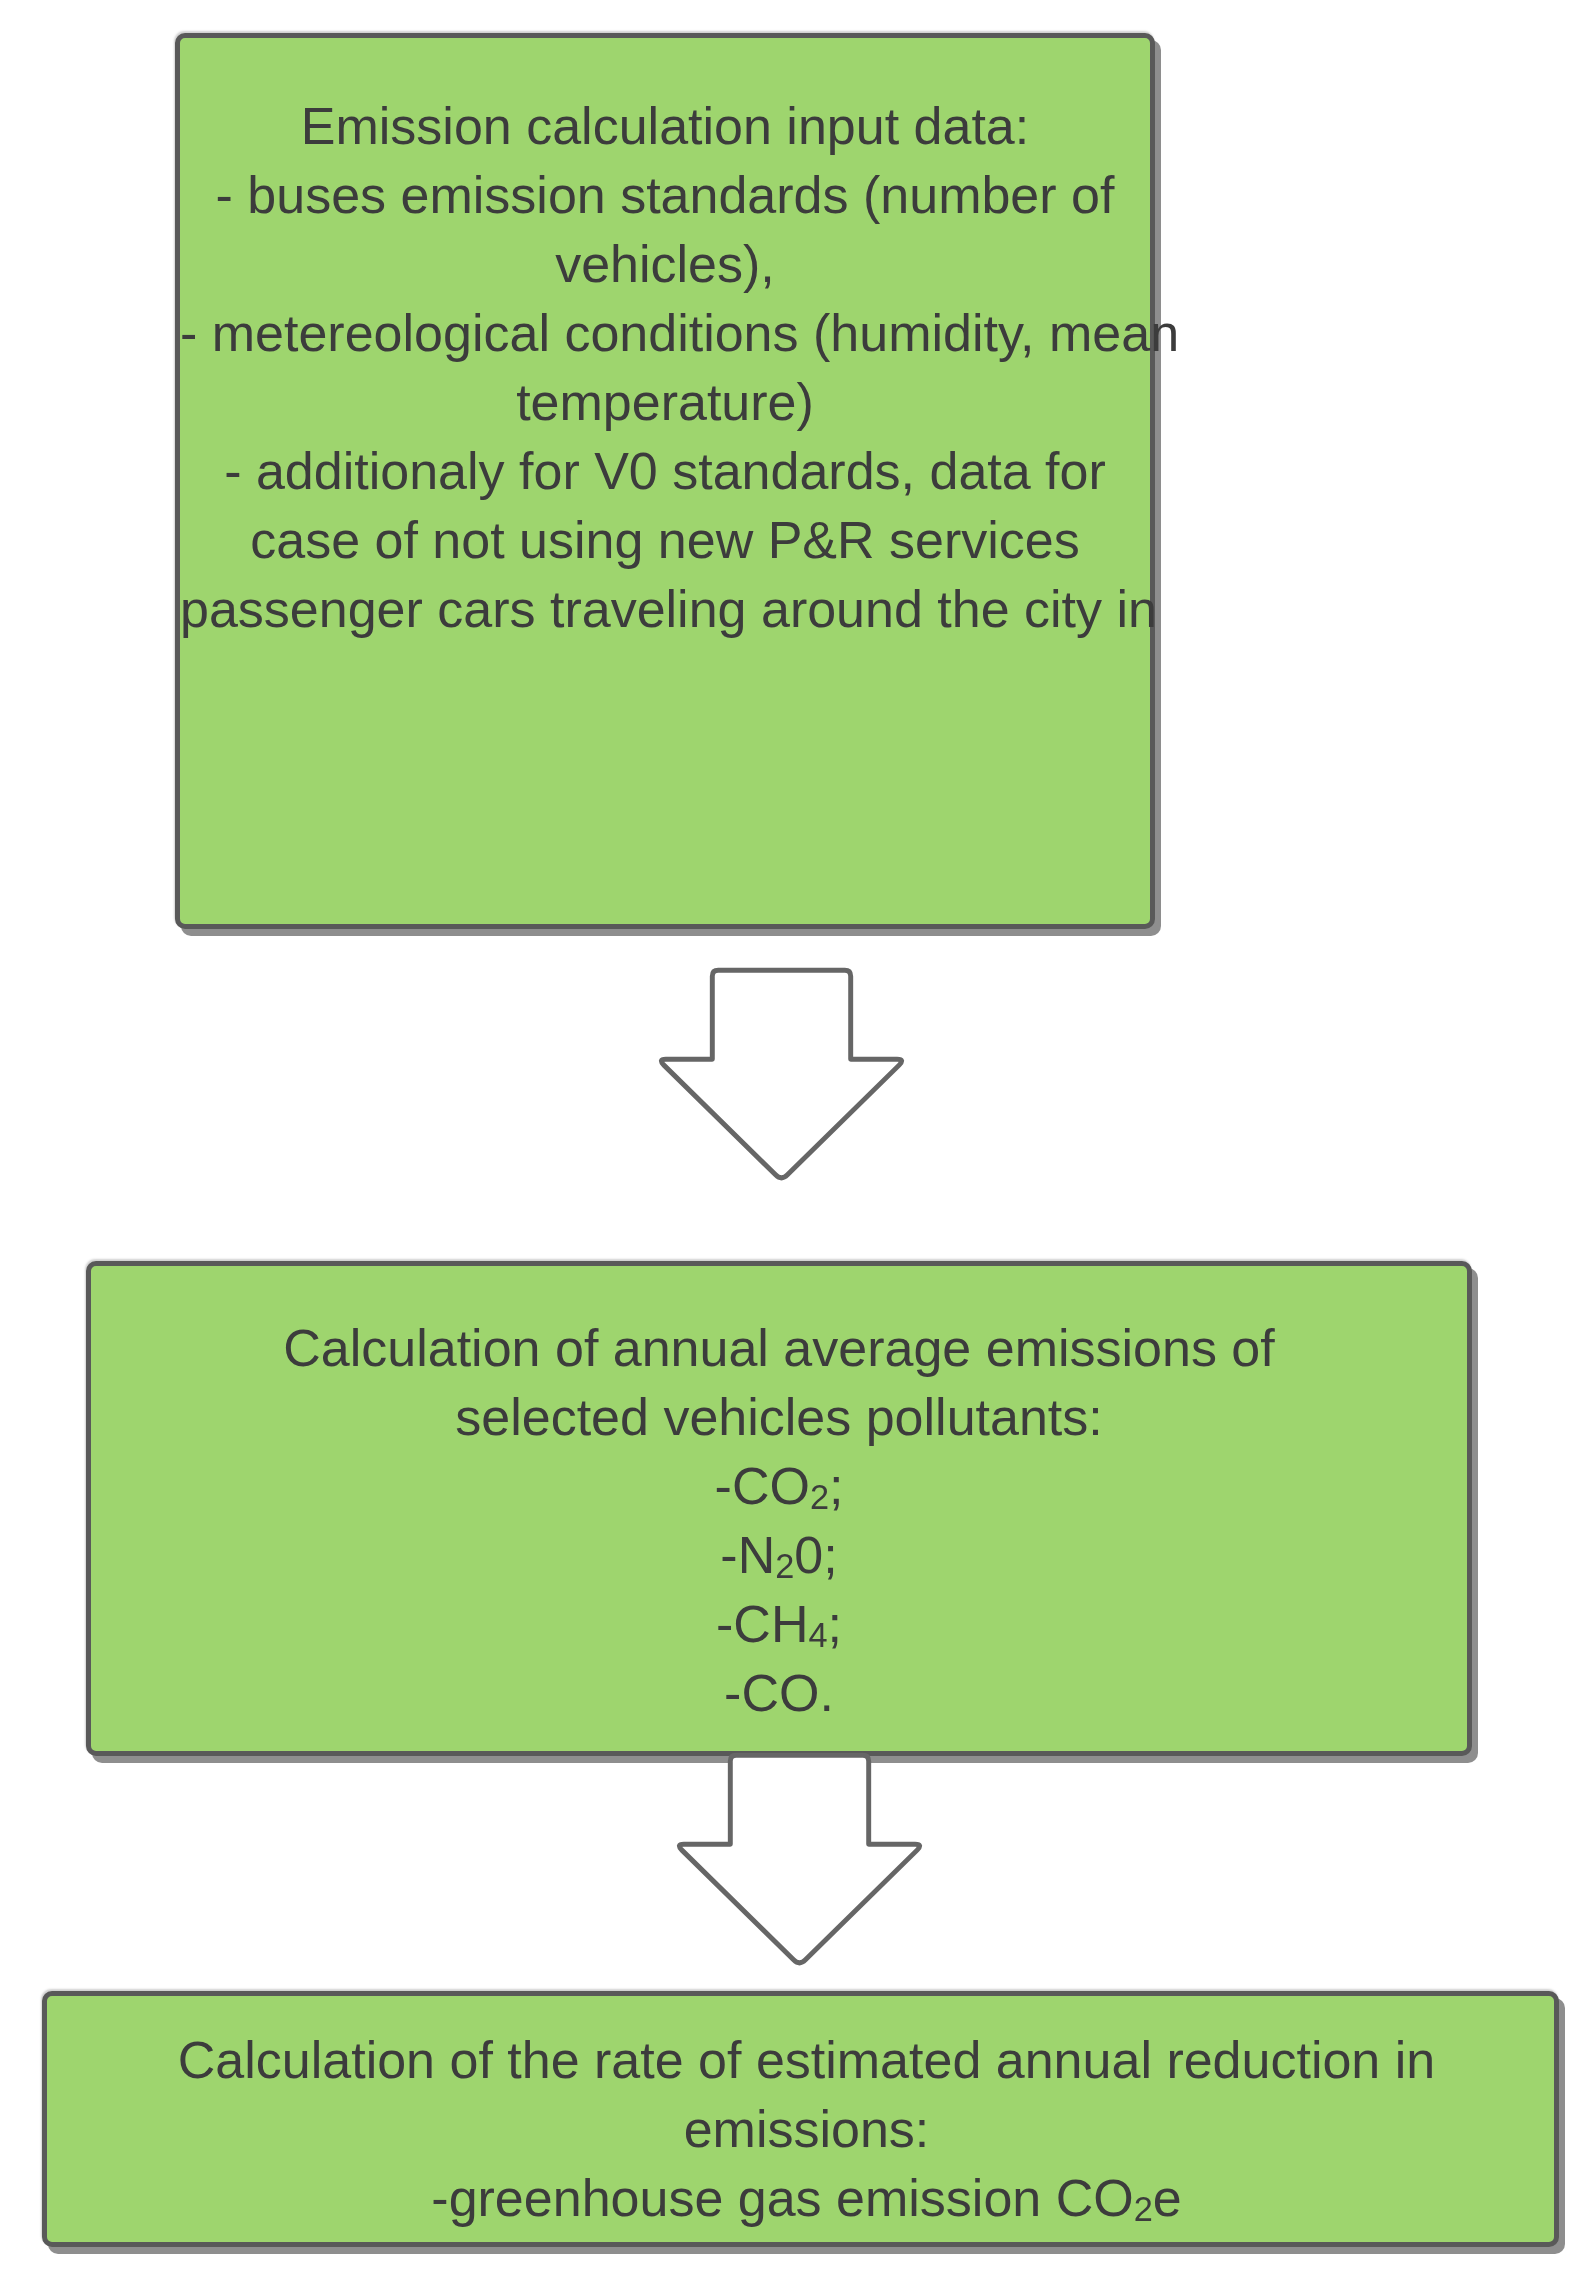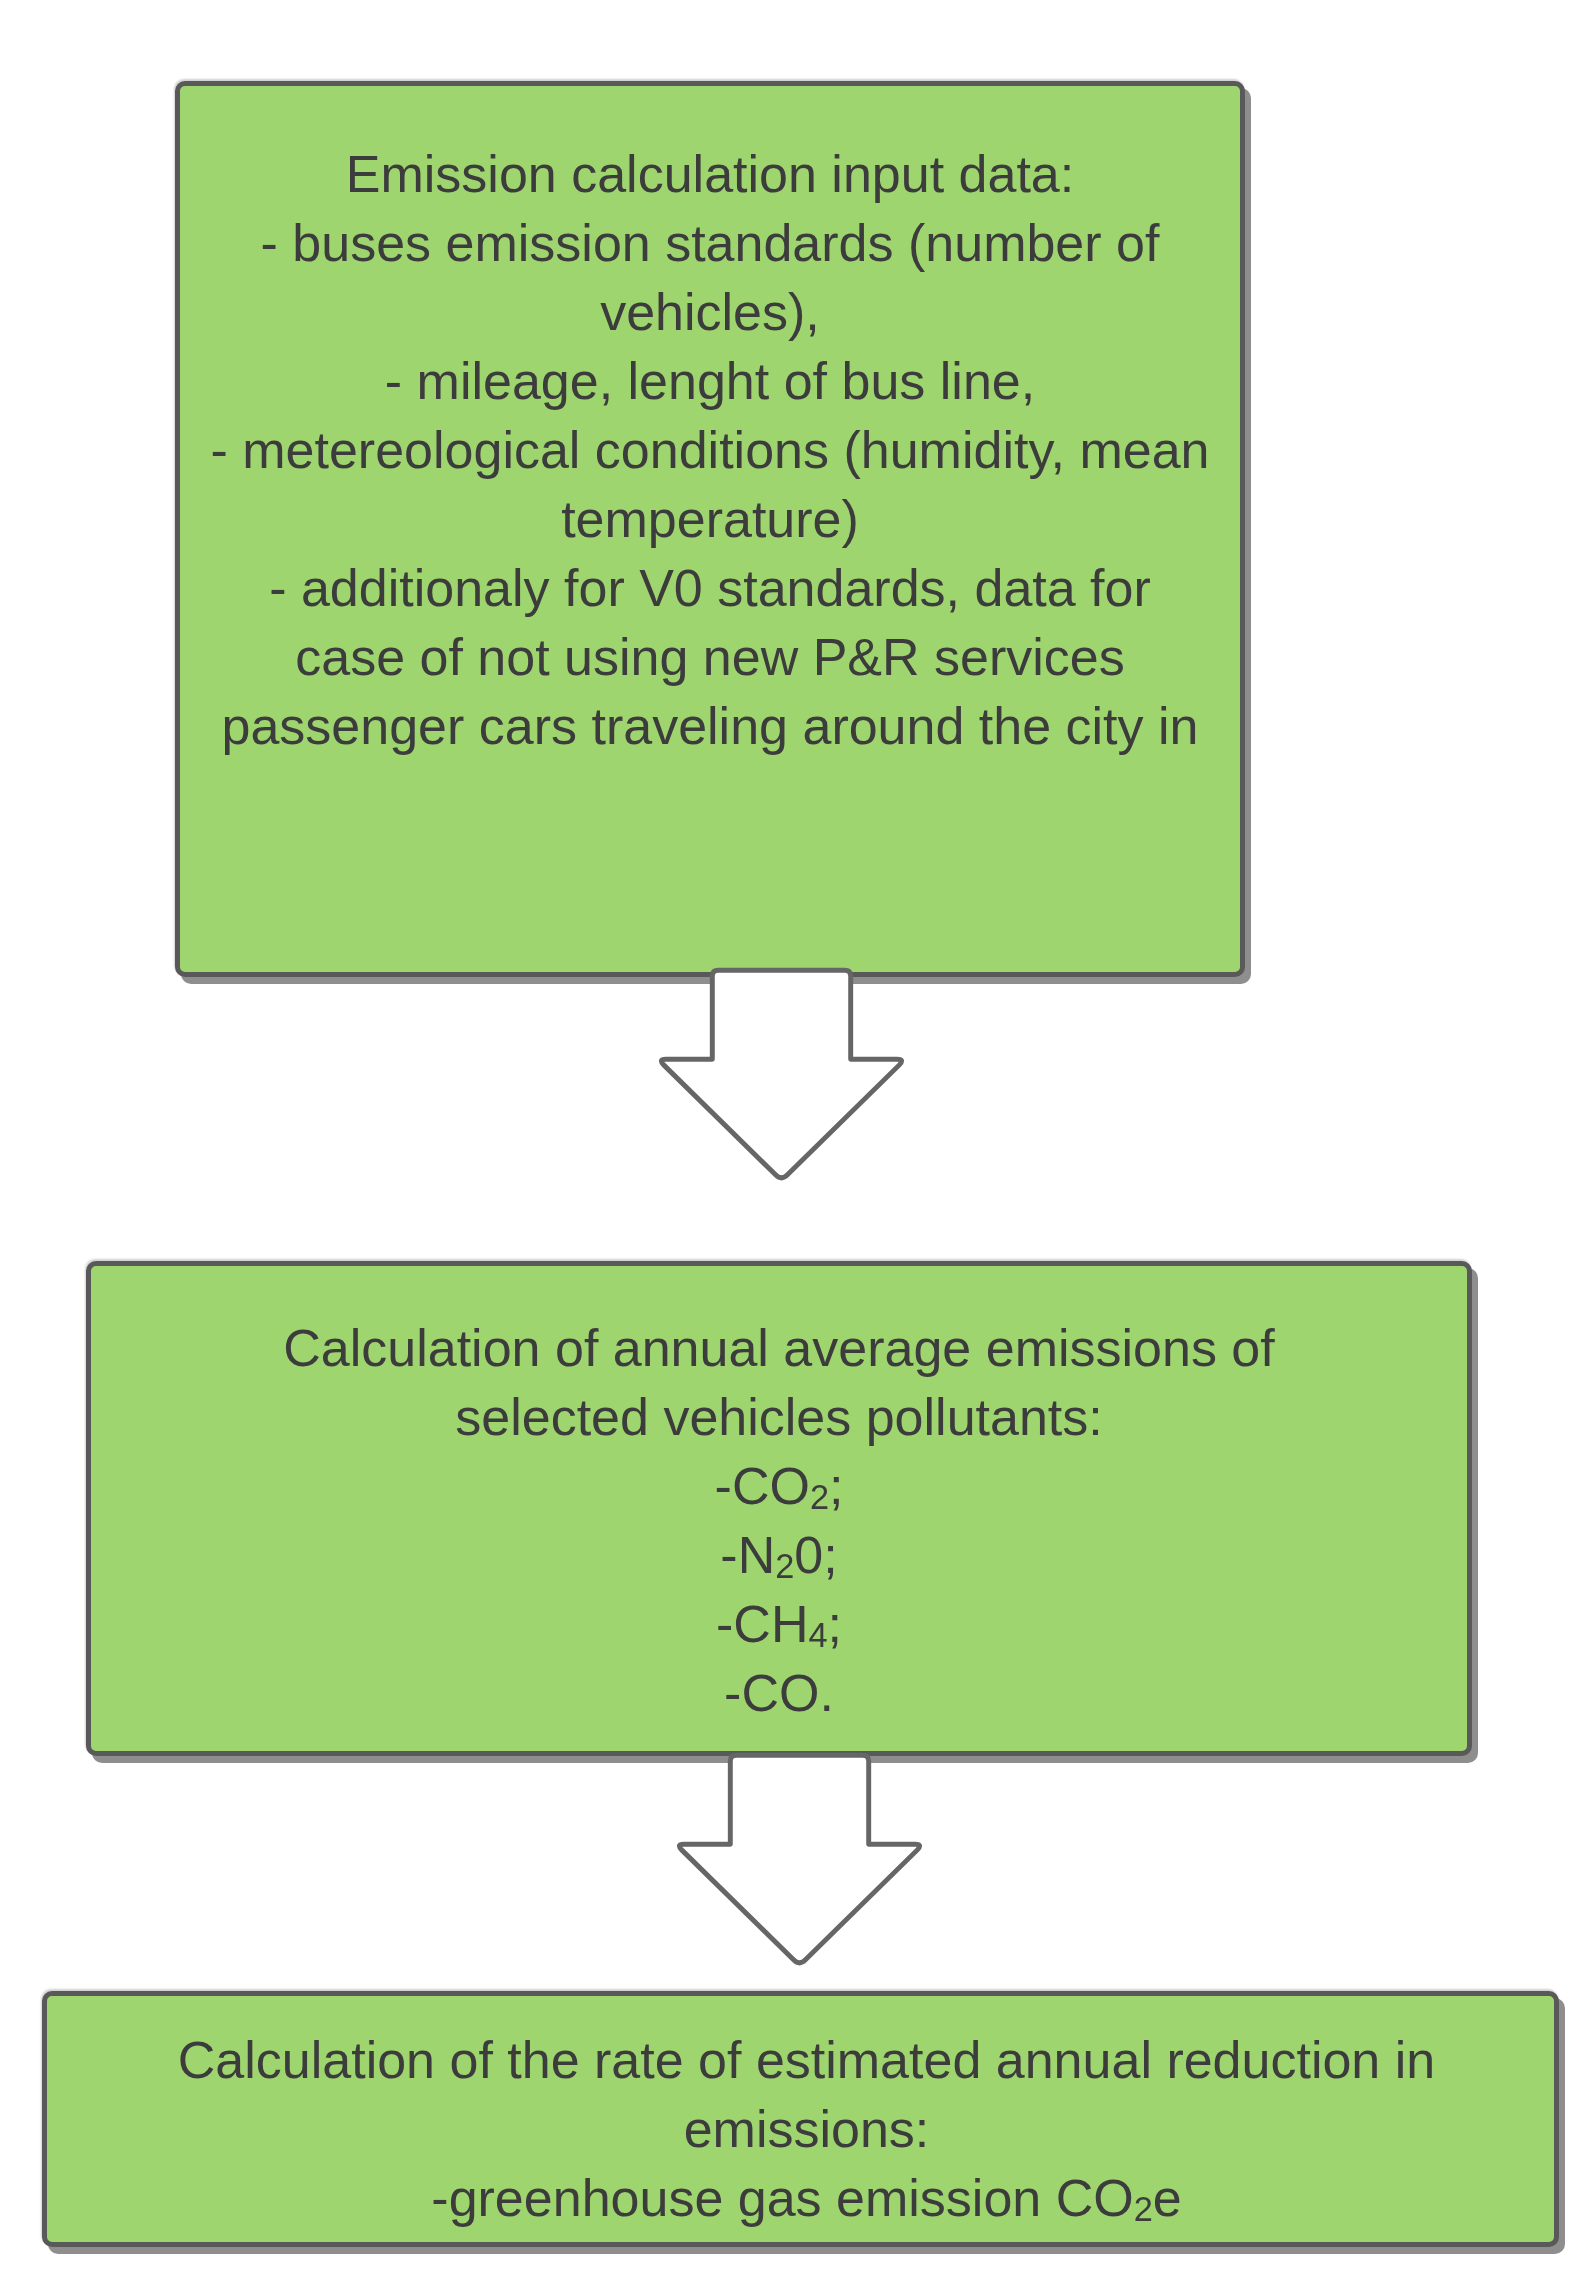--- a/index.html
+++ b/index.html
@@ -11,41 +11,40 @@
     position:absolute; box-sizing:border-box;
     background:#9ed56e;
     border:5px solid #595959;
     border-radius:10px;
     box-shadow: 6px 7px 0 rgba(122,122,122,0.85), -1px -2px 2px rgba(122,122,122,0.35);
     text-align:center;
     font-size:52px; line-height:69px; font-weight:400;
   }
   .flow-box .line { white-space:nowrap; }
   .flow-box sub { font-size:0.66em; line-height:0; vertical-align:-0.14em; }
-  .box-input     { left:175px; top:33px;   width:1070px; height:896px; padding-top:54px;margin-top:48px; }
+  .box-input     { left:175px; top:33px;   width:980px; height:896px; padding-top:54px; }
   .box-emissions { left:86px;  top:1225px; width:1386px; height:495px; padding-top:48px;margin-top:36px; }
   .box-reduction { left:42px;  top:1991px; width:1517px; height:256px; padding-top:30px;padding-left:12px; }
   .arrow { position:absolute; width:257px; height:218px; }
   .arrow-1 { left:653px; top:967px; }
   .arrow-2 { left:671px; top:1752px; }
   .arrow path {
     fill:#ffffff; stroke:#666666; stroke-width:5;
     stroke-linejoin:round; stroke-linecap:round;
   }
 </style>
 </head>
 <body>
 
 <div class="canvas">
 
   <div class="flow-box box-input">
       <div class="line"><span>Emission calculation input data:</span></div>
       <div class="line"><span>- buses emission standards (number of</span></div>
       <div class="line"><span>vehicles),</span></div>
-      <div class="line"><span>- mileage, lenght of bus line,</span></div>
       <div class="line"><span>- metereological conditions (humidity, mean</span></div>
       <div class="line"><span>temperature)</span></div>
       <div class="line"><span>- additionaly for V0 standards, data for</span></div>
       <div class="line"><span>case of not using new P&amp;R services</span></div>
       <div class="line"><span>passenger cars traveling around the city in</span></div>
     </div>
 
   <svg class="arrow arrow-1" viewBox="0 0 260 220">
     <path d="M66 3 H194 Q200 3 200 9 V93 H247 Q255 93 249 99 L136 210 Q130 216 124 210 L11 99 Q5 93 13 93 H60 V9 Q60 3 66 3 Z"></path>
   </svg>

